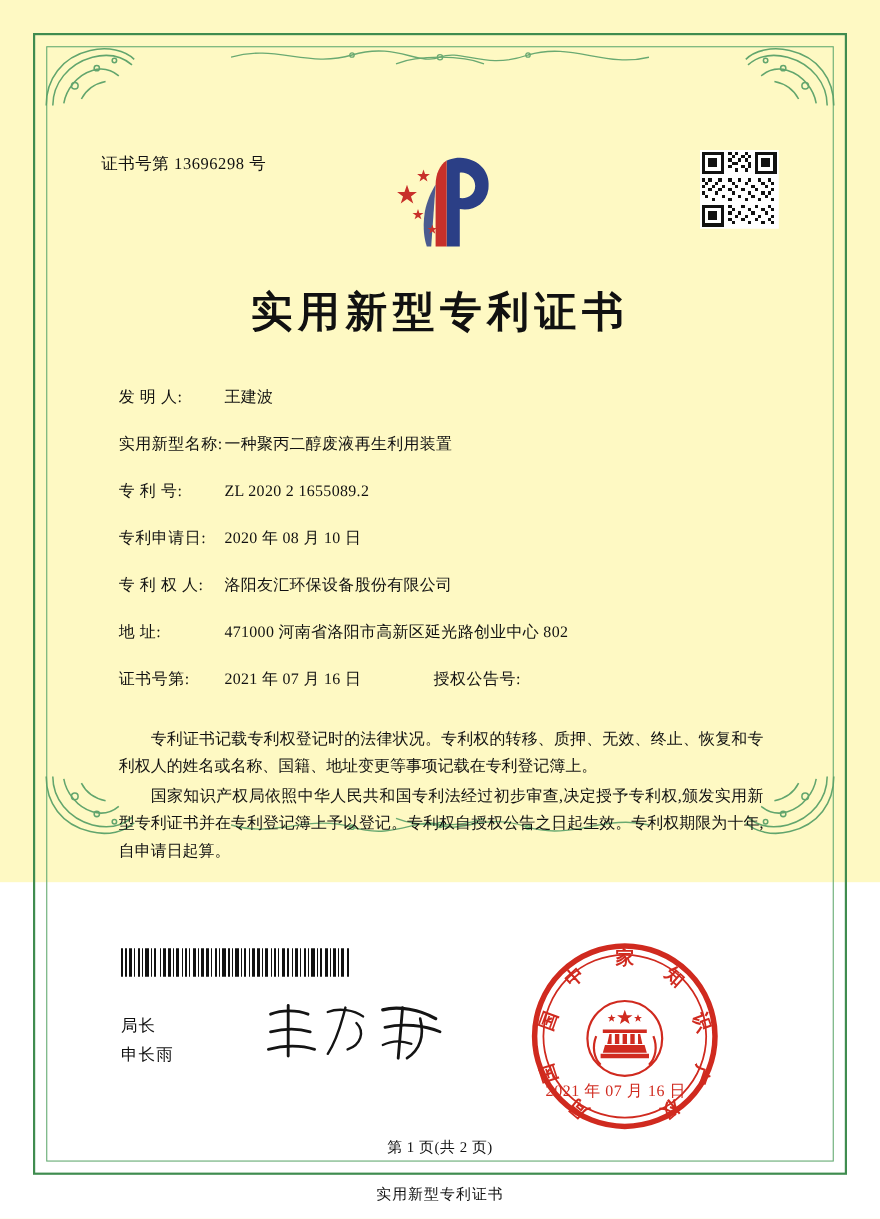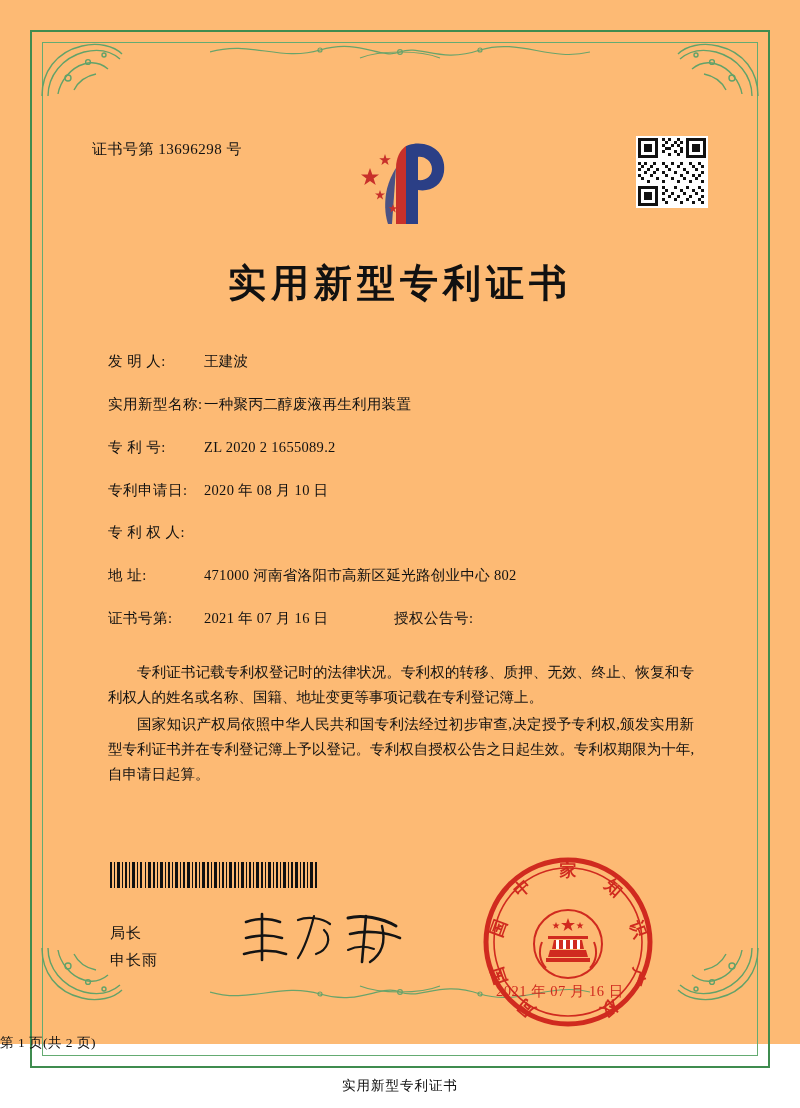--- a/index.html
+++ b/index.html
@@ -11,22 +11,22 @@
     height: 1108px;
     background: #ffffff;
     font-family: "Liberation Serif", "DejaVu Serif", serif;
     color: #1a1a1a;
     overflow: hidden;
   }
 
   .page {
     position: relative;
     width: 800px;
-    height: 1044px;
-    background: #fdba74;
+    height: 802px;
+    background: #fef9c3;
   }
 
   
   .border-outer {
     position: absolute;
     left: 30px;
     top: 30px;
     width: 740px;
     height: 1038px;
     border: 2px solid #3f8c4f;
@@ -208,21 +208,21 @@
     color: #d02a1f;
     letter-spacing: 0.5px;
   }
 
   
   .page-no {
     position: absolute;
     left: 0;
     right: 0;
     top: 1034px;
-    text-align: left;
+    text-align: center;
     font-size: 13.5px;
     color: #111;
     letter-spacing: 0.5px;
   }
   .footer-note {
     position: absolute;
     left: 0;
     right: 0;
     top: 1077px;
     text-align: center;
@@ -433,20 +433,21 @@
     <div class="field-row">
       <span class="field-label">专 利 号:</span>
       <span class="field-value">ZL 2020 2 1655089.2</span>
     </div>
     <div class="field-row">
       <span class="field-label">专利申请日:</span>
       <span class="field-value">2020 年 08 月 10 日</span>
     </div>
     <div class="field-row">
       <span class="field-label">专 利 权 人:</span>
+      <span class="field-value">洛阳友汇环保设备股份有限公司</span>
     </div>
     <div class="field-row">
       <span class="field-label">地 址:</span>
       <span class="field-value">471000 河南省洛阳市高新区延光路创业中心 802</span>
     </div>
     <div class="field-row dual">
       <span class="field-label">证书号第:</span>
       <span class="field-value">2021 年 07 月 16 日</span>
       <span class="field-label2">授权公告号:</span>
     </div>

